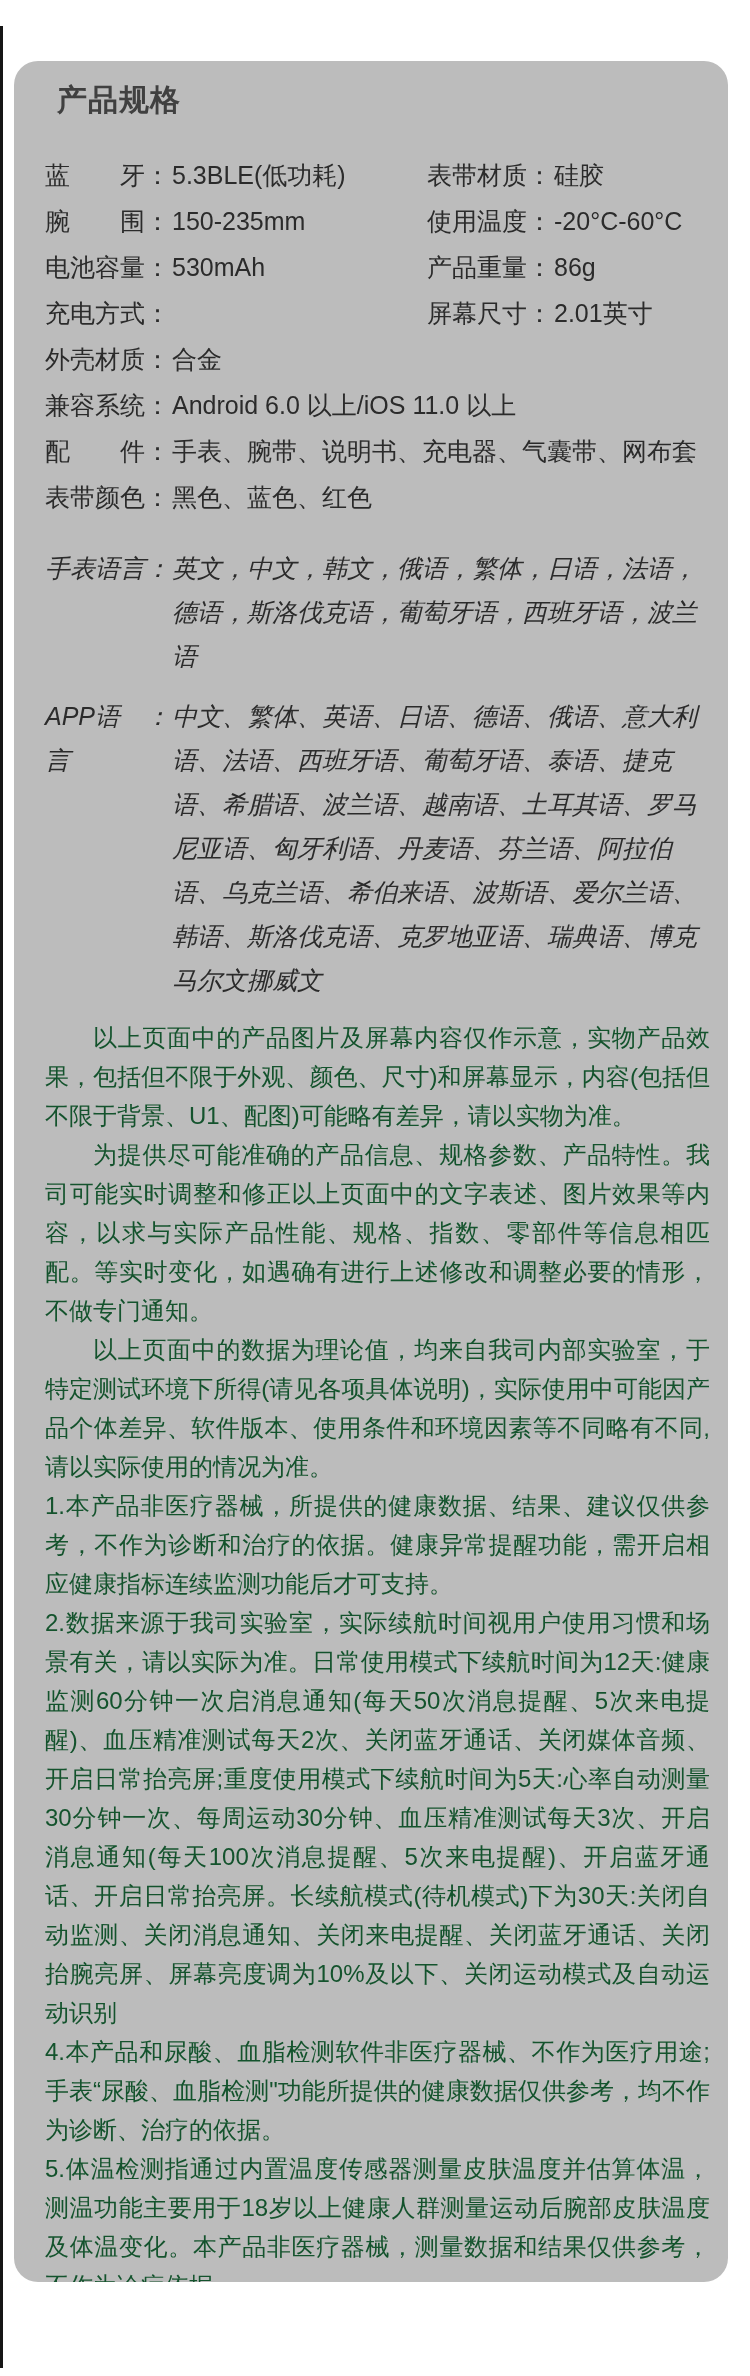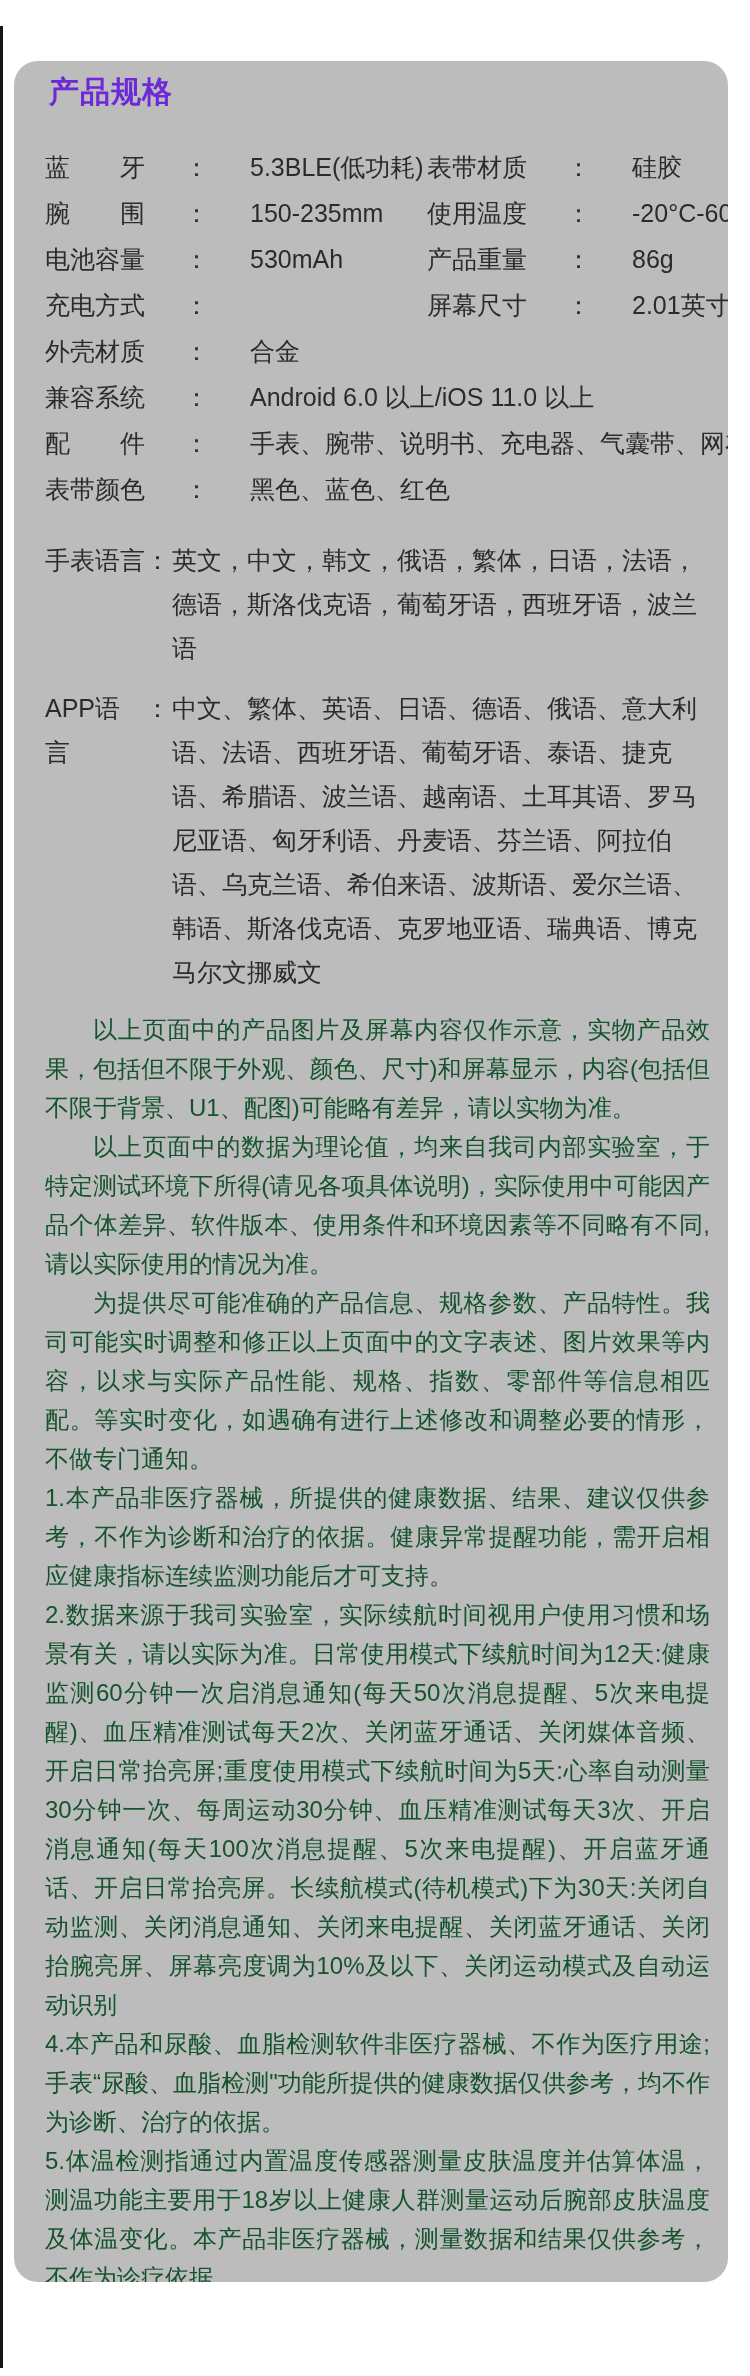--- a/index.html
+++ b/index.html
@@ -30,58 +30,58 @@
     width: 714px;
     height: 2221px;
     box-sizing: border-box;
     background: #bcbcbc;
     border-radius: 24px;
     padding: 11px 18px 0 31px;
     overflow: hidden;
     color: #2b2b2b;
   }
   .card-title {
-    margin: 4px;
+    margin: 12px;
     font-size: 30px;
     line-height: 32px;
     font-weight: 700;
-    color: #6d28d9;
+    color: #404040;
     letter-spacing: 1px;
   }
   .specs {
     margin-top: 36px;
     font-size: 25px;
   }
   .spec-row {
     display: flex;
     line-height: 46px;
   }
   .spec-item {
     display: flex;
     white-space: nowrap;
-    gap: 39px;
   }
   .spec-item.col-left {
     width: 382px;
     flex: none;
   }
   .spec-label {
     flex: none;
   }
   .spec-label.justify {
     width: 100px;
     text-align: justify;
     text-align-last: justify;
   }
   .spec-colon {
     flex: none;
     margin-right: 2px;
   }
   .lang-block {
     margin-top: 26px;
+    font-style: italic;
   }
   .lang-row {
     display: flex;
     font-size: 25px;
     line-height: 44px;
     margin-top: 16px;
   }
   .lang-row .spec-label {
     width: 100px;
     flex: none;
@@ -207,22 +207,22 @@
         <span class="spec-label">APP语言</span>
           <span class="spec-colon">：</span>
           <span class="lang-value">中文、繁体、英语、日语、德语、俄语、意大利语、法语、西班牙语、葡萄牙语、泰语、捷克语、希腊语、波兰语、越南语、土耳其语、罗马尼亚语、匈牙利语、丹麦语、芬兰语、阿拉伯语、乌克兰语、希伯来语、波斯语、爱尔兰语、韩语、斯洛伐克语、克罗地亚语、瑞典语、博克马尔文挪威文</span>
       </div>
     </div>
 
   </div>
 
   <div class="notes">
     <p class="indent">以上页面中的产品图片及屏幕内容仅作示意，实物产品效果，包括但不限于外观、颜色、尺寸)和屏幕显示，内容(包括但不限于背景、U1、配图)可能略有差异，请以实物为准。</p>
+    <p class="indent">为提供尽可能准确的产品信息、规格参数、产品特性。我司可能实时调整和修正以上页面中的文字表述、图片效果等内容，以求与实际产品性能、规格、指数、零部件等信息相匹配。等实时变化，如遇确有进行上述修改和调整必要的情形，不做专门通知。</p>
     <p class="indent">以上页面中的数据为理论值，均来自我司内部实验室，于特定测试环境下所得(请见各项具体说明)，实际使用中可能因产品个体差异、软件版本、使用条件和环境因素等不同略有不同,请以实际使用的情况为准。</p>
-    <p class="indent">为提供尽可能准确的产品信息、规格参数、产品特性。我司可能实时调整和修正以上页面中的文字表述、图片效果等内容，以求与实际产品性能、规格、指数、零部件等信息相匹配。等实时变化，如遇确有进行上述修改和调整必要的情形，不做专门通知。</p>
     <p>1.本产品非医疗器械，所提供的健康数据、结果、建议仅供参考，不作为诊断和治疗的依据。健康异常提醒功能，需开启相应健康指标连续监测功能后才可支持。</p>
     <p>2.数据来源于我司实验室，实际续航时间视用户使用习惯和场景有关，请以实际为准。日常使用模式下续航时间为12天:健康监测60分钟一次启消息通知(每天50次消息提醒、5次来电提醒)、血压精准测试每天2次、关闭蓝牙通话、关闭媒体音频、开启日常抬亮屏;重度使用模式下续航时间为5天:心率自动测量30分钟一次、每周运动30分钟、血压精准测试每天3次、开启消息通知(每天100次消息提醒、5次来电提醒)、开启蓝牙通话、开启日常抬亮屏。长续航模式(待机模式)下为30天:关闭自动监测、关闭消息通知、关闭来电提醒、关闭蓝牙通话、关闭抬腕亮屏、屏幕亮度调为10%及以下、关闭运动模式及自动运动识别</p>
     <p>4.本产品和尿酸、血脂检测软件非医疗器械、不作为医疗用途;手表“尿酸、血脂检测"功能所提供的健康数据仅供参考，均不作为诊断、治疗的依据。</p>
     <p>5.体温检测指通过内置温度传感器测量皮肤温度并估算体温，测温功能主要用于18岁以上健康人群测量运动后腕部皮肤温度及体温变化。本产品非医疗器械，测量数据和结果仅供参考，不作为诊疗依据。</p>
 
   </div>
 
 </section>
 
 </body></html>

